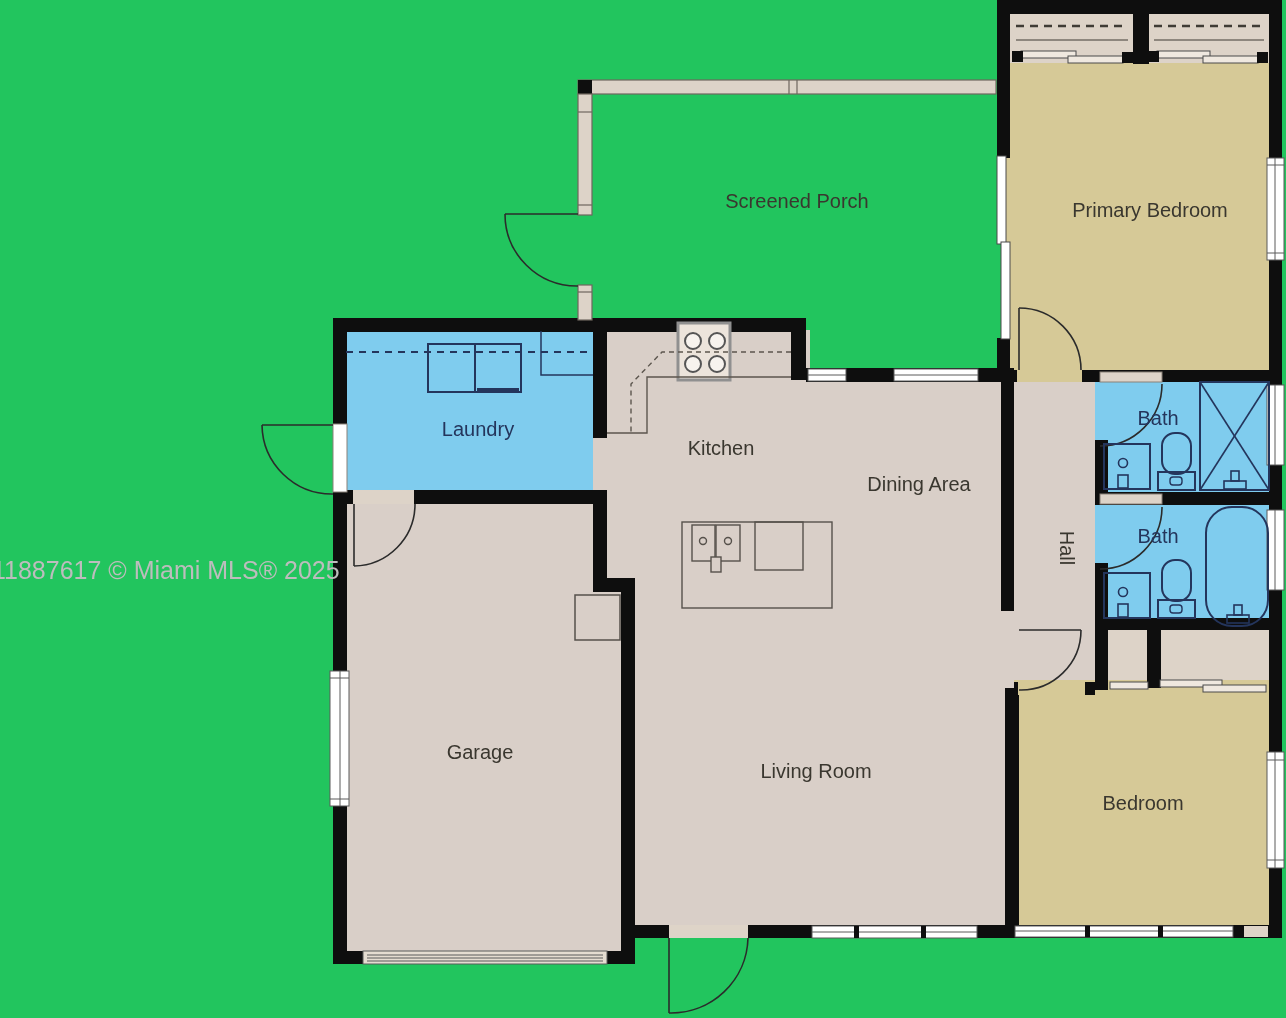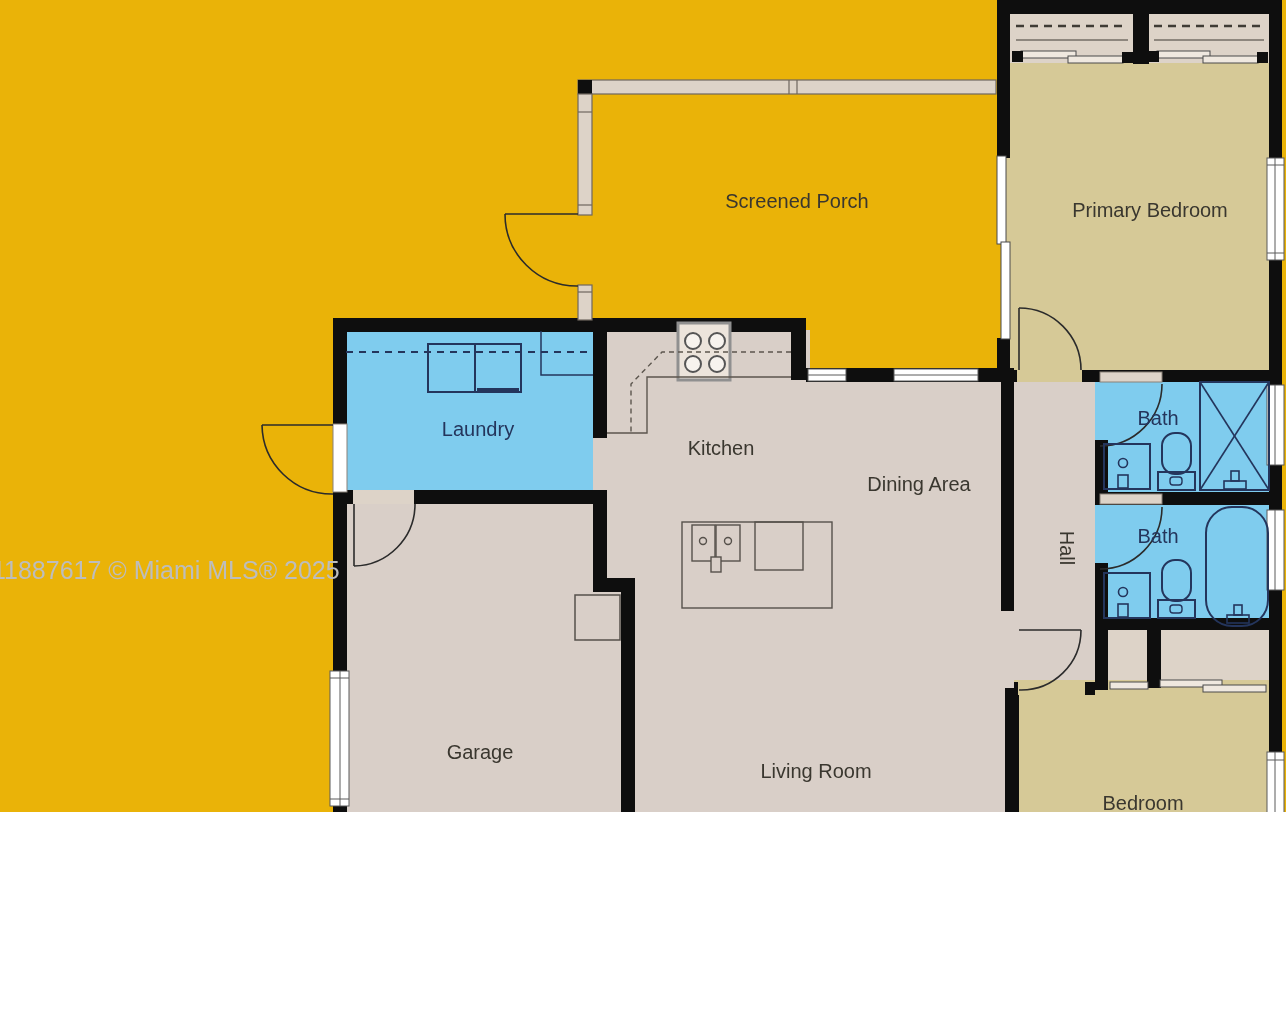--- a/index.html
+++ b/index.html
@@ -1,16 +1,16 @@
 <!DOCTYPE html>
 <html><head>
 <meta charset="utf-8">
 <style>
   html,body{margin:0;padding:0;background:#ffffff;}
-  .stage{position:relative;width:1286px;height:812px;background:#eab308;overflow:hidden;}
+  .stage{position:relative;width:1286px;height:1018px;background:#22c55e;overflow:hidden;}
   svg{display:block;}
   text{font-family:"Liberation Sans","DejaVu Sans",sans-serif;}
   .lbl{fill:#3a372f;font-size:20px;}
   .lbl-wet{fill:#24355c;font-size:20px;}
   .wm{fill:#bdbdbd;font-size:25px;}
 </style>
 </head>
 <body>
 
 <div class="stage">

